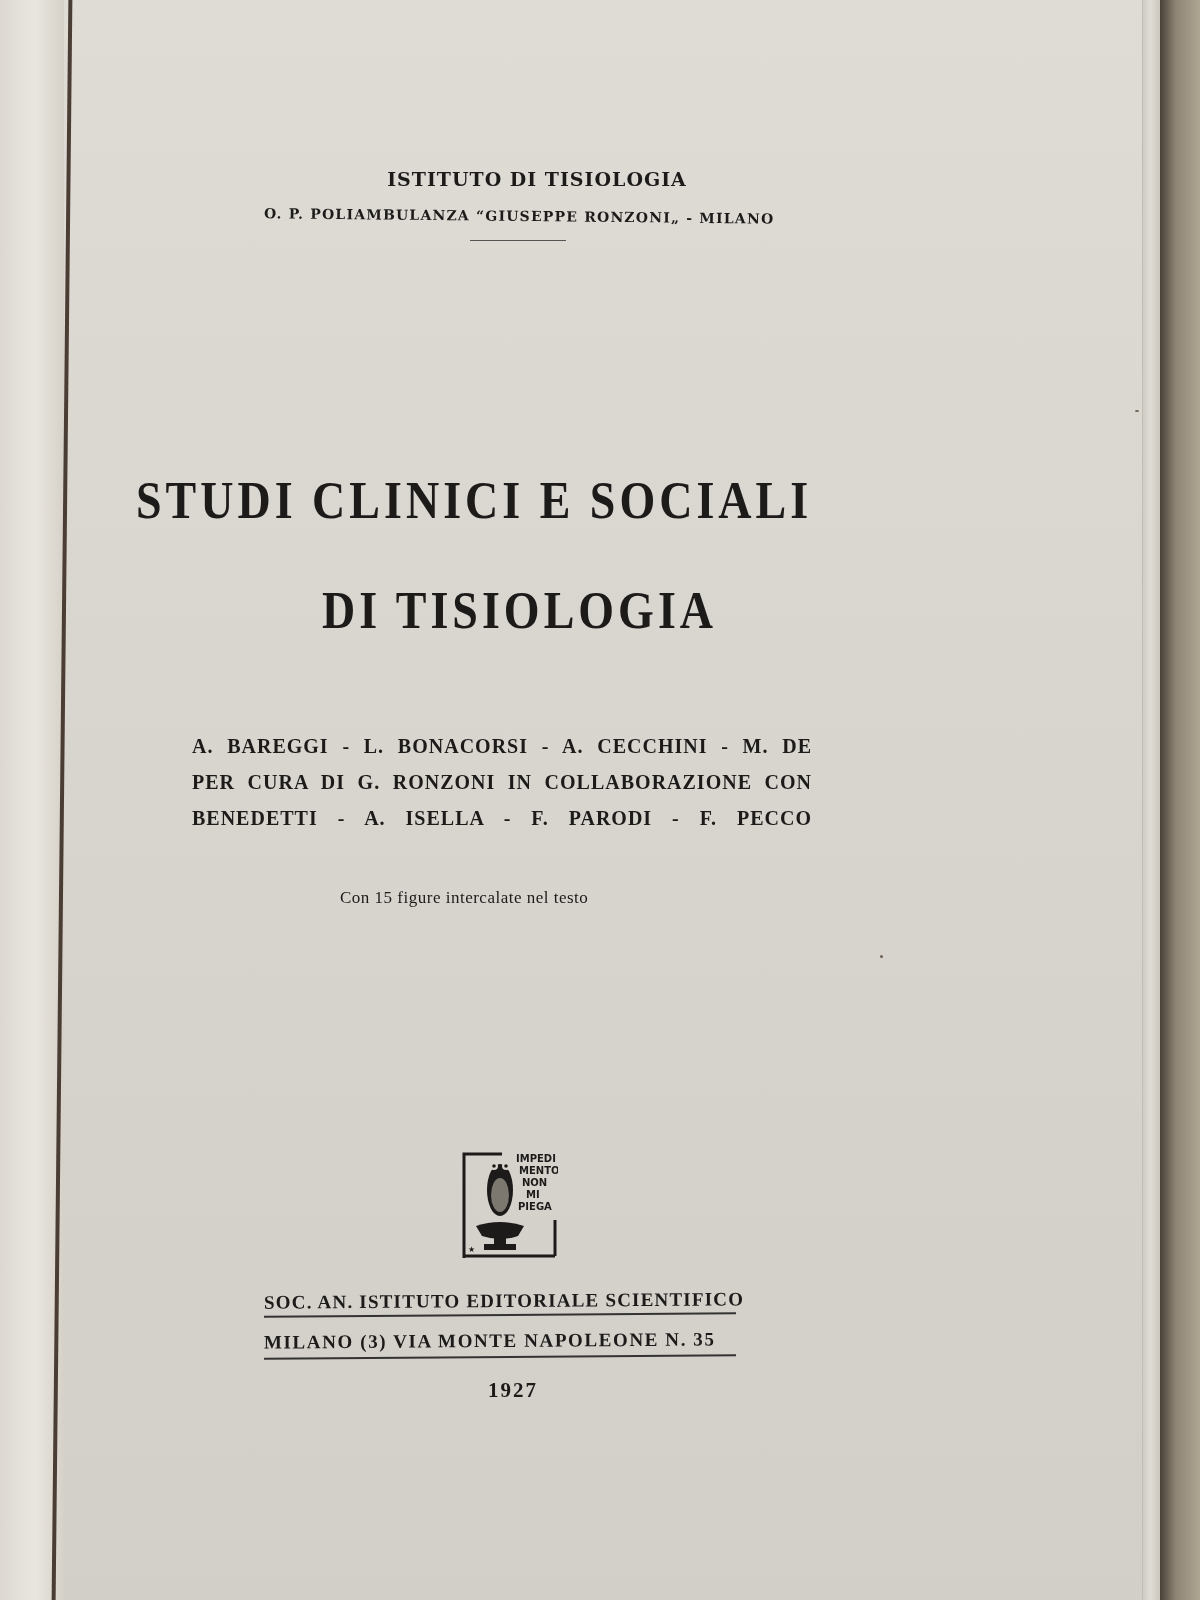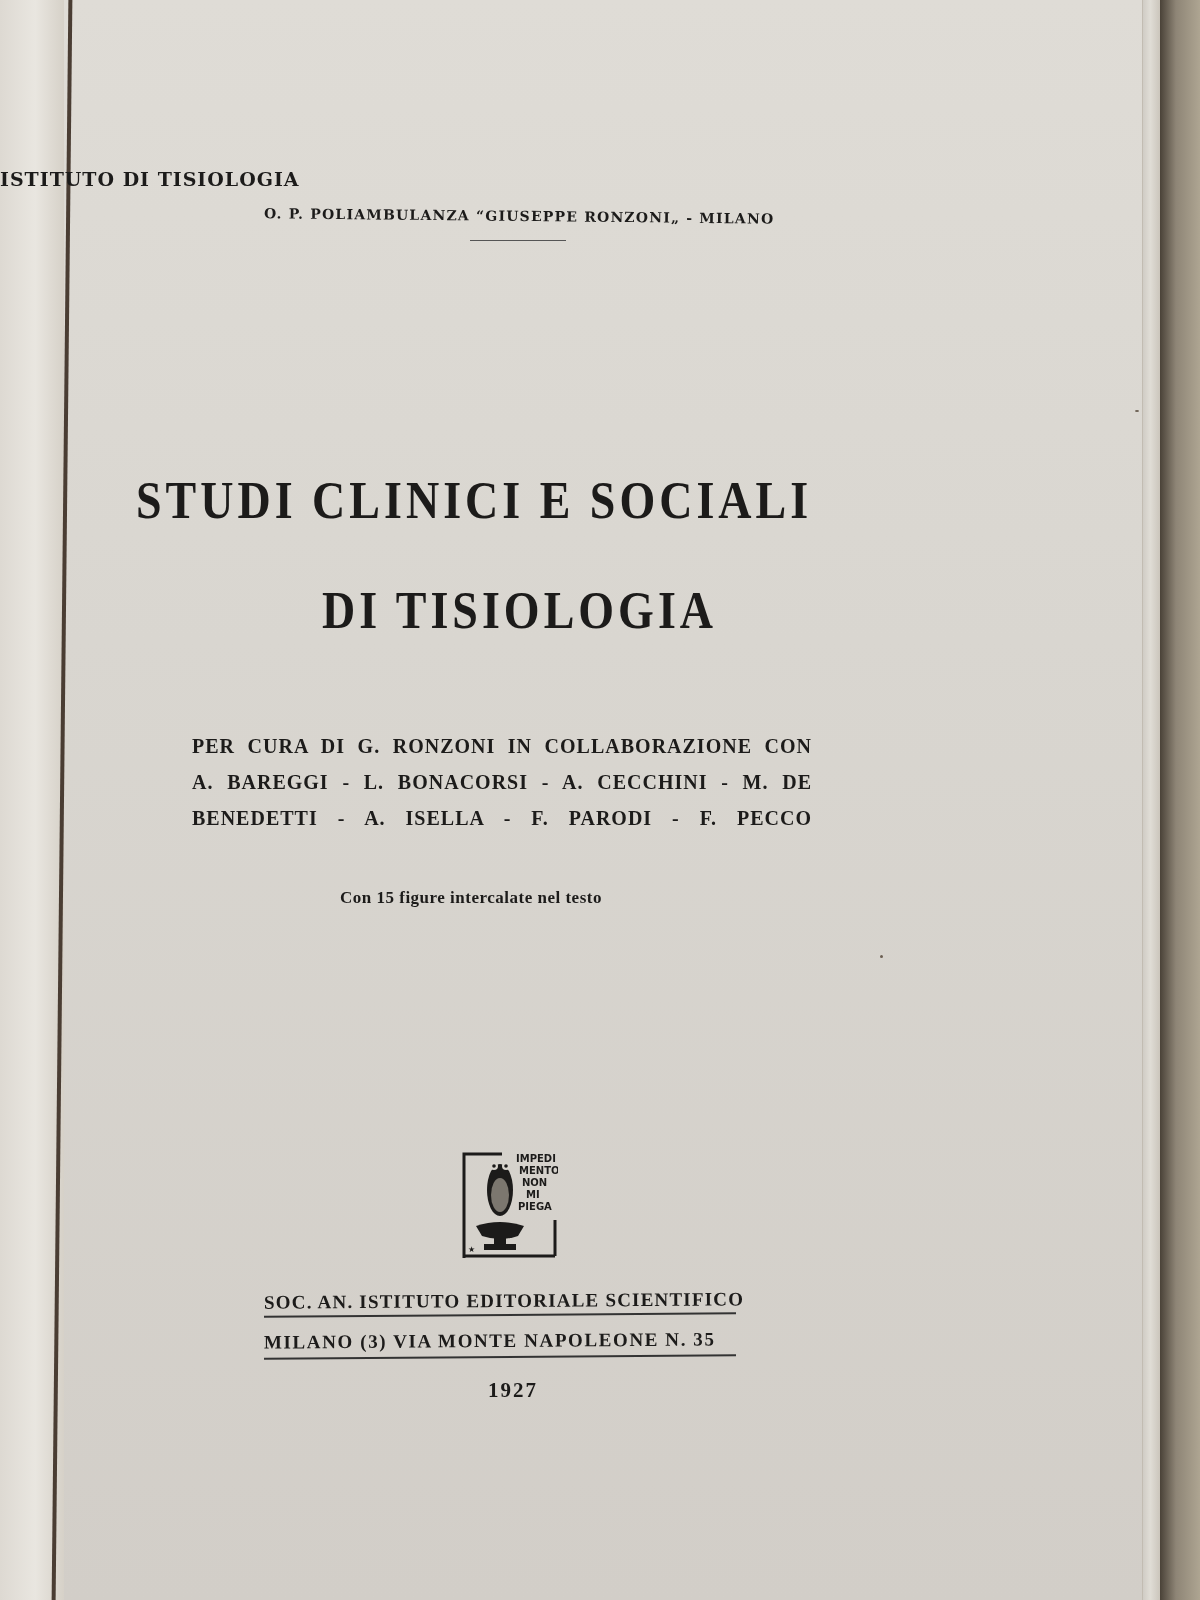--- a/index.html
+++ b/index.html
@@ -24,28 +24,28 @@
   .page-edge {
     position:absolute; left:1142px; top:0; width:18px; height:1600px;
     background:linear-gradient(90deg,#d0ccc5 0%,#e0ddd6 40%,#c9c3b9 100%);
     border-left:1px solid #c2bcb2;
   }
   .shadow {
     position:absolute; left:1160px; top:0; width:40px; height:1600px;
     background:linear-gradient(90deg,#4a4238 0%,#8e8576 40%,#aea592 100%);
   }
   .text { position:absolute; color:#1c1b1a; font-family:"DejaVu Serif", serif; white-space:nowrap; }
-  .inst-title { left:0; width:1074px; top:168px; font-size:19px; font-weight:bold; letter-spacing:1px; padding-left:0; }
+  .inst-title { left:0; width:1074px; top:168px; font-size:19px; font-weight:bold; letter-spacing:1px; text-align:center; padding-left:0; }
   .inst-sub { left:264px; top:208px; font-size:14px; font-weight:bold; letter-spacing:1.2px; transform:rotate(0.6deg); }
   .rule-short { position:absolute; left:470px; top:240px; width:96px; height:1px; background:#555; }
   .main-title { left:136px; top:470px; font-size:46px; font-weight:bold; letter-spacing:4px; font-family:"Liberation Serif", serif; transform:scaleY(1.15); transform-origin:left top; }
   .main-title2 { left:322px; top:580px; font-size:46px; font-weight:bold; letter-spacing:4px; font-family:"Liberation Serif", serif; transform:scaleY(1.15); transform-origin:left top; }
   .credits { left:192px; top:728px; font-size:20px; font-weight:bold; line-height:36px; font-family:"Liberation Serif", serif; letter-spacing:1px; }
   .credits div { text-align:justify; width:620px; text-align-last:justify; }
-  .figures { left:340px; top:888px; font-size:17px; font-weight:bold; font-family:"Liberation Serif", serif; letter-spacing:0.5px; }
+  .figures { left:340px; top:888px; font-size:17px; font-weight:normal; font-family:"Liberation Serif", serif; letter-spacing:0.5px; }
   .logo {
     position:absolute; left:462px; top:1150px; width:96px; height:108px;
   }
   .publisher { left:264px; top:1290px; font-size:19px; font-weight:bold; letter-spacing:1.2px; font-family:"Liberation Serif", serif; transform:rotate(-0.4deg); }
   .rule1 { position:absolute; left:264px; top:1314px; width:472px; height:1.5px; background:#333; transform:rotate(-0.4deg); }
   .address { left:264px; top:1330px; font-size:19px; font-weight:bold; letter-spacing:1.6px; font-family:"Liberation Serif", serif; transform:rotate(-0.4deg); }
   .rule2 { position:absolute; left:264px; top:1356px; width:472px; height:1.5px; background:#333; transform:rotate(-0.4deg); }
   .year { left:488px; top:1378px; font-size:21px; font-weight:bold; letter-spacing:2px; font-family:"Liberation Serif", serif; }
   .speck { position:absolute; width:3px; height:3px; border-radius:50%; background:#6b5f52; }
 </style>
@@ -59,22 +59,22 @@
 <div class="shadow"></div>
 
 <div class="text inst-title">ISTITUTO DI TISIOLOGIA</div>
 <div class="text inst-sub">O. P. POLIAMBULANZA “GIUSEPPE RONZONI„ - MILANO</div>
 <div class="rule-short"></div>
 
 <div class="text main-title">STUDI CLINICI E SOCIALI</div>
 <div class="text main-title2">DI TISIOLOGIA</div>
 
 <div class="text credits">
+  <div>A. BAREGGI - L. BONACORSI - A. CECCHINI - M. DE</div>
   <div>PER CURA DI G. RONZONI IN COLLABORAZIONE CON</div>
-  <div>A. BAREGGI - L. BONACORSI - A. CECCHINI - M. DE</div>
   <div>BENEDETTI - A. ISELLA - F. PARODI - F. PECCO</div>
 </div>
 
 <div class="text figures">Con 15 figure intercalate nel testo</div>
 
 <div class="logo">
   <svg width="96" height="108" viewBox="0 0 96 108">
     <polyline points="2,108 2,4 40,4" fill="none" stroke="#1c1b1a" stroke-width="3"></polyline>
     <line x1="93" y1="70" x2="93" y2="106" stroke="#1c1b1a" stroke-width="3"></line>
     <line x1="2" y1="106" x2="93" y2="106" stroke="#1c1b1a" stroke-width="3"></line>

